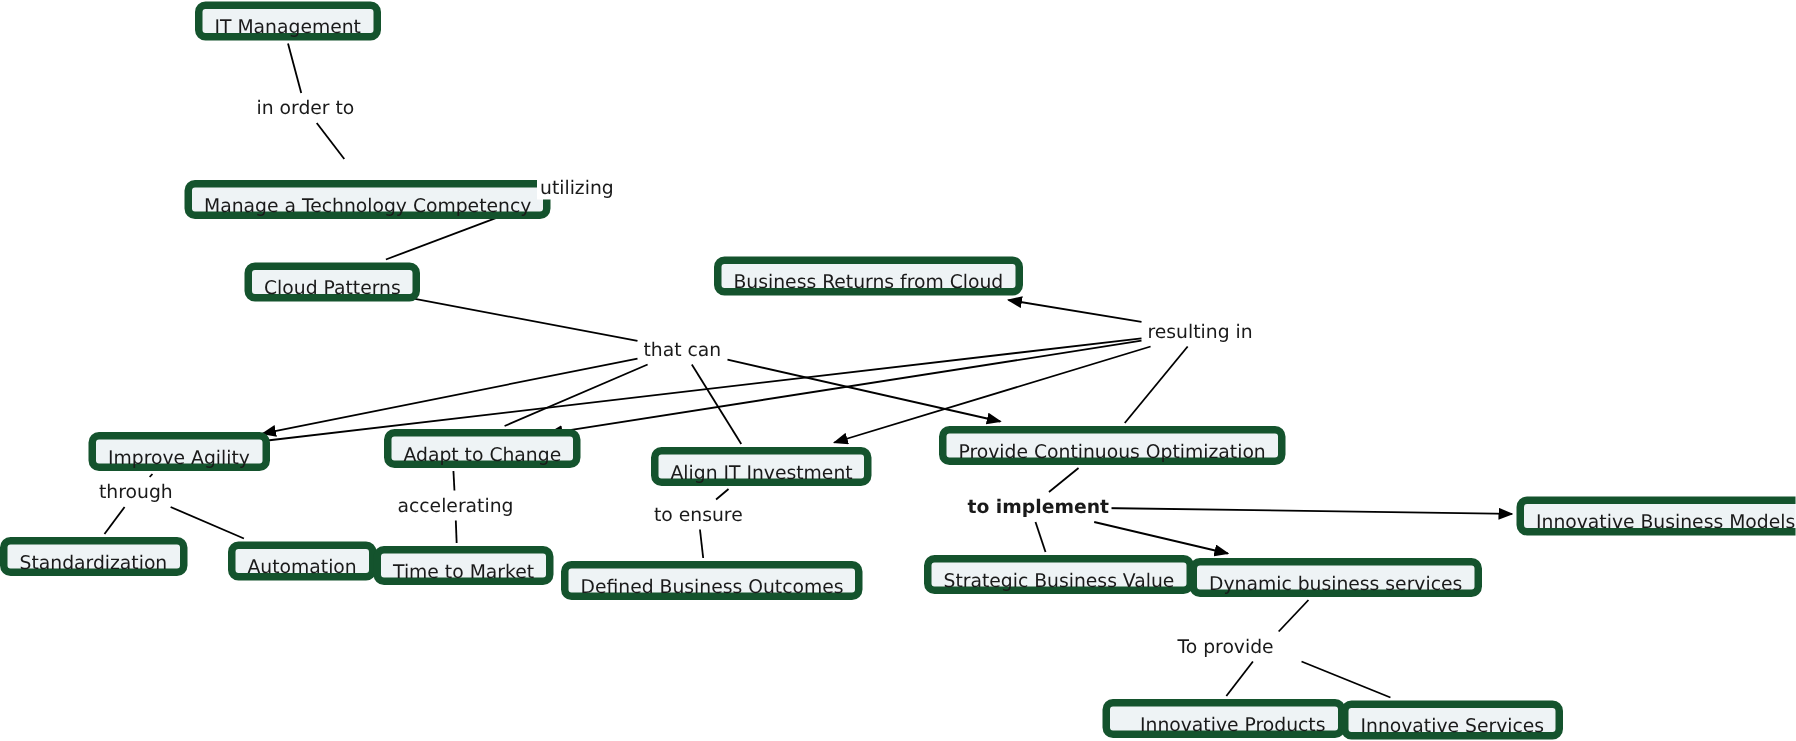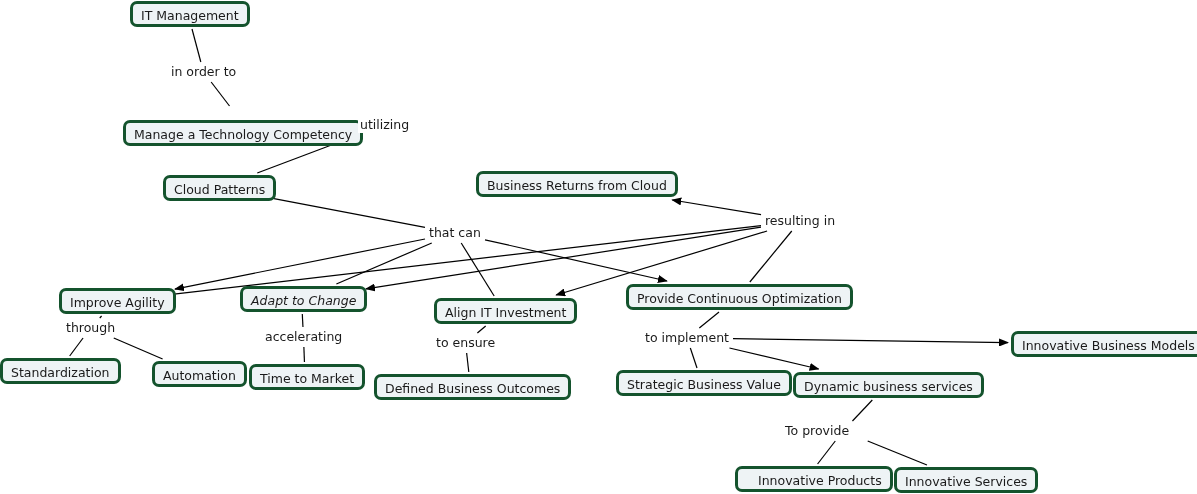--- a/index.html
+++ b/index.html
@@ -1,19 +1,19 @@
 <!DOCTYPE html>
 <html><head>
   <meta charset="utf-8">
   <style>
     html, body { margin: 0; padding: 0; background: #ffffff; }
     body { width: 1197px; height: 494px; position: relative; overflow: hidden;
            font-family: "DejaVu Sans", "Liberation Sans", sans-serif; font-size: 12.5px; color: #1a1a1a; }
     #edges { position: absolute; left: 0; top: 0; width: 1197px; height: 494px; }
-    .node { position: absolute; box-sizing: border-box; background: #eef3f5; border: 3px solid #14532d;
+    .node { position: absolute; box-sizing: border-box; background: #eef3f5; border: 5px solid #14532d;
             border-radius: 7px; padding: 0 8px; height: 26px; line-height: 24px; white-space: nowrap;
             text-align: center; cursor: pointer; }
     .link { position: absolute; background: #fff; white-space: nowrap; line-height: 16px; padding: 0 2px; }
   </style>
 </head>
 <body>
 
 <svg id="edges">
   <defs>
     <marker id="arrowhead" markerWidth="10" markerHeight="8" refX="9" refY="4" orient="auto" markerUnits="userSpaceOnUse">
@@ -50,34 +50,34 @@
       <line x1="835.2916666666666" y1="441" x2="817.5625" y2="464" stroke="#000" stroke-width="1.2"></line>
       <line x1="867.6938775510204" y1="441" x2="926.9591836734694" y2="465" stroke="#000" stroke-width="1.2"></line>
     </g>
 </svg>
 
 <div class="node" id="it_management" style="left:130px;top:1px;">IT Management</div>
 <div class="node" id="manage_tech" style="left:123px;top:120px;">Manage a Technology Competency</div>
 <div class="node" id="cloud_patterns" style="left:163px;top:175px;">Cloud Patterns</div>
 <div class="node" id="business_returns" style="left:476px;top:171px;">Business Returns from Cloud</div>
 <div class="node" id="improve_agility" style="left:59px;top:288px;">Improve Agility</div>
-<div class="node" id="adapt_change" style="left:240px;top:286px;font-style:italic;">Adapt to Change</div>
+<div class="node" id="adapt_change" style="left:256px;top:286px;">Adapt to Change</div>
 <div class="node" id="align_it" style="left:434px;top:298px;">Align IT Investment</div>
 <div class="node" id="provide_opt" style="left:626px;top:284px;">Provide Continuous Optimization</div>
 <div class="node" id="standardization" style="left:0px;top:358px;">Standardization</div>
 <div class="node" id="automation" style="left:152px;top:361px;">Automation</div>
 <div class="node" id="time_market" style="left:249px;top:364px;">Time to Market</div>
 <div class="node" id="defined_outcomes" style="left:374px;top:374px;">Defined Business Outcomes</div>
 <div class="node" id="strategic_value" style="left:616px;top:370px;">Strategic Business Value</div>
 <div class="node" id="dynamic_services" style="left:793px;top:372px;">Dynamic business services</div>
 <div class="node" id="innov_models" style="left:1011px;top:331px;">Innovative Business Models</div>
 <div class="node" id="innov_products" style="left:735px;top:466px;padding-left:20px;">Innovative Products</div>
 <div class="node" id="innov_services" style="left:894px;top:467px;">Innovative Services</div>
 
 <div class="link" id="in_order_to" style="left:169px;top:64px;">in order to</div>
 <div class="link" id="utilizing" style="left:358px;top:117px;">utilizing</div>
 <div class="link" id="that_can" style="left:427px;top:225px;">that can</div>
 <div class="link" id="resulting_in" style="left:763px;top:213px;">resulting in</div>
 <div class="link" id="through" style="left:64px;top:320px;">through</div>
 <div class="link" id="accelerating" style="left:263px;top:329px;">accelerating</div>
 <div class="link" id="to_ensure" style="left:434px;top:335px;">to ensure</div>
-<div class="link" id="to_implement" style="left:643px;top:330px;">to implement</div>
+<div class="link" id="to_implement" style="left:643px;top:330px;font-weight:bold;">to implement</div>
 <div class="link" id="to_provide" style="left:783px;top:423px;">To provide</div>
 
 </body></html>

